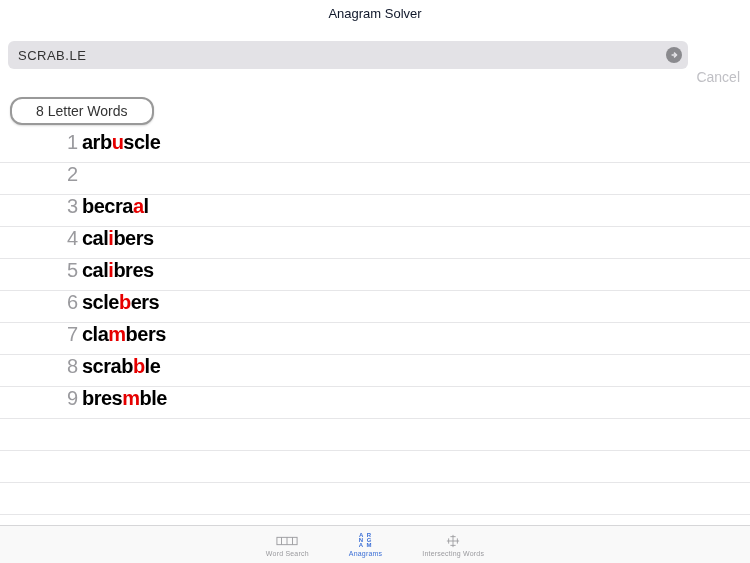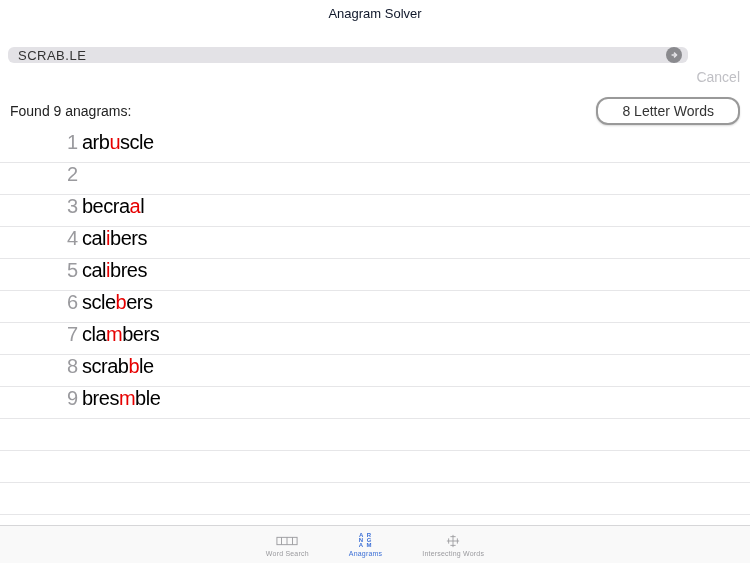--- a/index.html
+++ b/index.html
@@ -20,21 +20,21 @@
     .search-row {
       display: flex;
       align-items: center;
       padding: 0 8px 6px 8px;
       gap: 8px;
     }
     .search-field {
       flex: 1;
       background: #e3e2e6;
       border-radius: 6px;
-      height: 16px;
+      height: 28px;
       display: flex;
       align-items: center;
       padding: 0 6px;
       position: relative;
     }
     .search-icon {
       color: #8a8a8e;
       font-size: 14px;
       margin-right: 4px;
       display: flex;
@@ -101,21 +101,21 @@
     }
     .row-num {
       color: #9a9a9e;
       width: 18px;
       text-align: right;
       margin-right: 4px;
       font-weight: 400;
     }
     .row-word {
       color: #000;
-      font-weight: 400;
+      font-weight: 700;
       letter-spacing: -0.5px;
     }
     .row-word .wild {
       color: #e60000;
     }
     .row.empty { height: 32px; }
     .tabbar {
       position: absolute;
       bottom: 0;
       left: 0;
@@ -175,21 +175,20 @@
       <svg viewBox="0 0 10 10" stroke="currentColor" stroke-width="2">
         <line x1="2" y1="5" x2="8" y2="5"></line>
           <polyline points="5,2 8,5 5,8" fill="none"></polyline>
       </svg>
     </span>
   </div>
   <span class="cancel-link">Cancel</span>
 </div>
 
 <div class="info-row">
-  <span class="found-text">Found 9 anagrams:</span>
   <button class="filter-btn">8 Letter Words</button>
 </div>
 
 <div class="list" id="result-list">
     <div class="row">
       <span class="row-num">1</span>
       <span class="row-word"><span>arb</span><span class="wild">u</span><span>scle</span></span>
     </div>
     <div class="row">
       <span class="row-num">2</span>

